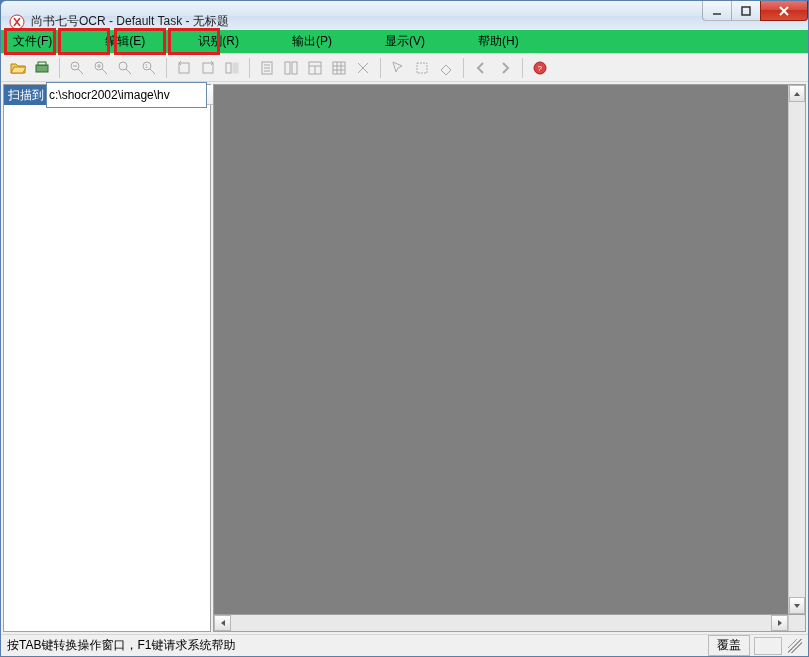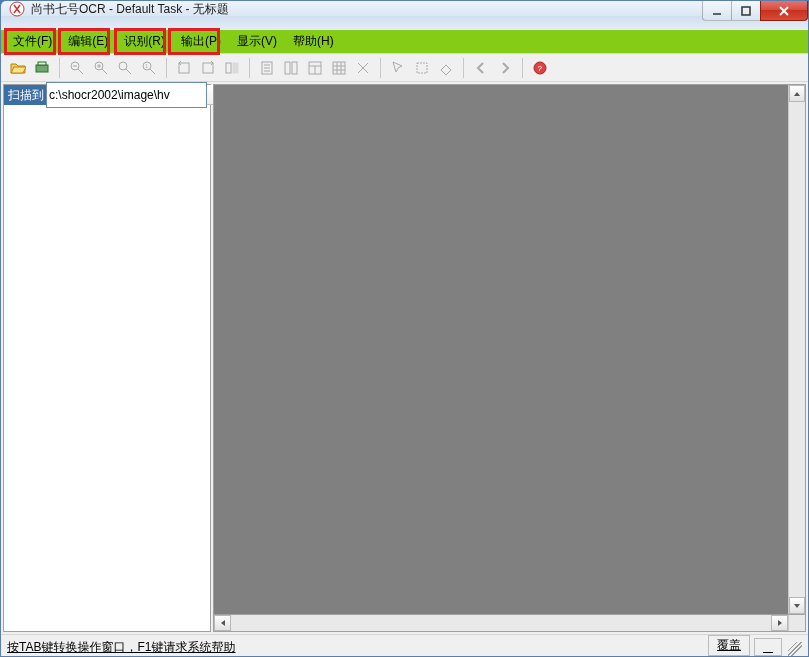--- a/index.html
+++ b/index.html
@@ -15,21 +15,21 @@
 
   
   .titlebar {
     height: 30px;
     background: linear-gradient(to bottom, #eef4fb 0%, #dbe7f4 50%, #cfdff0 51%, #e4edf7 100%);
     border: 1px solid #5a7fa8;
     border-bottom: none;
     border-top-left-radius: 6px;
     border-top-right-radius: 6px;
     display: flex;
-    align-items: flex-start;
+    align-items: flex-end;
     padding-left: 8px;
     position: relative;
   }
   .titlebar .app-icon {
     width: 16px; height: 16px; margin-right: 6px;
     display: inline-flex; align-items: center; justify-content: center;
   }
   .titlebar .app-icon svg { width: 16px; height: 16px; }
   .titlebar .title-text { color: #1a1a1a; font-size: 12px; }
   .win-btns {
@@ -64,26 +64,27 @@
     border-top: none;
     background: #f0f0f0;
     height: calc(657px - 30px);
     display: flex;
     flex-direction: column;
   }
 
   
   .menubar {
     height: 24px;
-    background: #84cc16;
+    background: #22c55e;
     display: flex;
     align-items: center;
     padding: 0 4px;
     border-bottom: 1px solid #d6d6d6;
     position: relative;
+    gap: 37px;
   }
   .menu-item {
     padding: 3px 8px;
     cursor: pointer;
     position: relative;
     z-index: 2;
   }
 
   .red-box {
     position: absolute;
@@ -224,24 +225,23 @@
   .hscroll .track { flex:1; }
   .hscroll .corner { width: 17px; background: #e9e9e9; border-left: 1px solid #c9c9c9; }
   .hscroll svg { width:8px; height:8px; fill:#555; }
 
   
   .statusbar {
     height: 22px;
     background: #f0f0f0;
     border-top: 1px solid #d6d6d6;
     display: flex;
-    align-items: flex-end;
+    align-items: center;
     padding: 0 6px;
     font-size: 12px;
-    text-decoration: underline;
   }
   .statusbar .spacer { flex:1; }
   .statusbar .panel {
     border: 1px solid #bcbcbc;
     padding: 1px 8px;
     background: #f0f0f0;
     margin-left: 4px;
   }
   .resize-grip {
     width: 14px; height: 14px;

